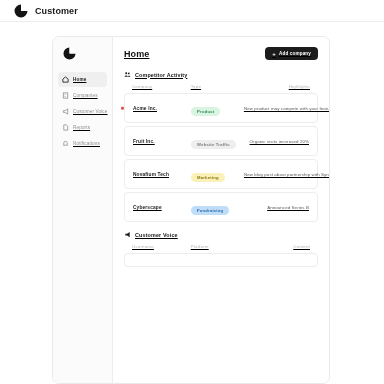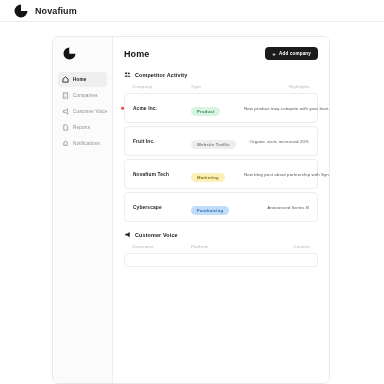--- a/index.html
+++ b/index.html
@@ -40,20 +40,21 @@
     position: absolute;
     left: 52px;
     top: 14px;
     width: 278px;
     height: 348px;
     background: #ffffff;
     border: 1px solid #e9e9e9;
     border-radius: 7px;
     display: flex;
     overflow: hidden;
+    text-decoration: underline;
   }
 
   
   .app-sidebar {
     width: 60px;
     background: #fbfbfb;
     border-right: 1px solid #eeeeee;
     padding: 7px 5px 0 5px;
     flex: 0 0 auto;
   }
@@ -207,21 +208,21 @@
 </head>
 <body>
 
 <div class="page-topbar">
   <span class="brand-mark">
     <svg viewBox="0 0 16 16" width="14" height="14" aria-hidden="true">
       <path d="M8 8 L8 0.6 A7.4 7.4 0 1 0 15.4 8 Z" fill="#141414"></path>
       <path d="M8 8 L15.4 8 A7.4 7.4 0 0 0 8 0.6 Z" fill="#ffffff"></path>
     </svg>
   </span>
-  <span class="brand-name">Novafium</span>
+  <span class="brand-name">Customer</span>
 </div>
 
 <div class="page-body">
 
   <div class="app-window">
 
     <div class="app-sidebar">
       <div class="app-logo">
         <svg viewBox="0 0 16 16" width="13" height="13" aria-hidden="true">
           <path d="M8 8 L8 0.6 A7.4 7.4 0 1 0 15.4 8 Z" fill="#141414"></path>

